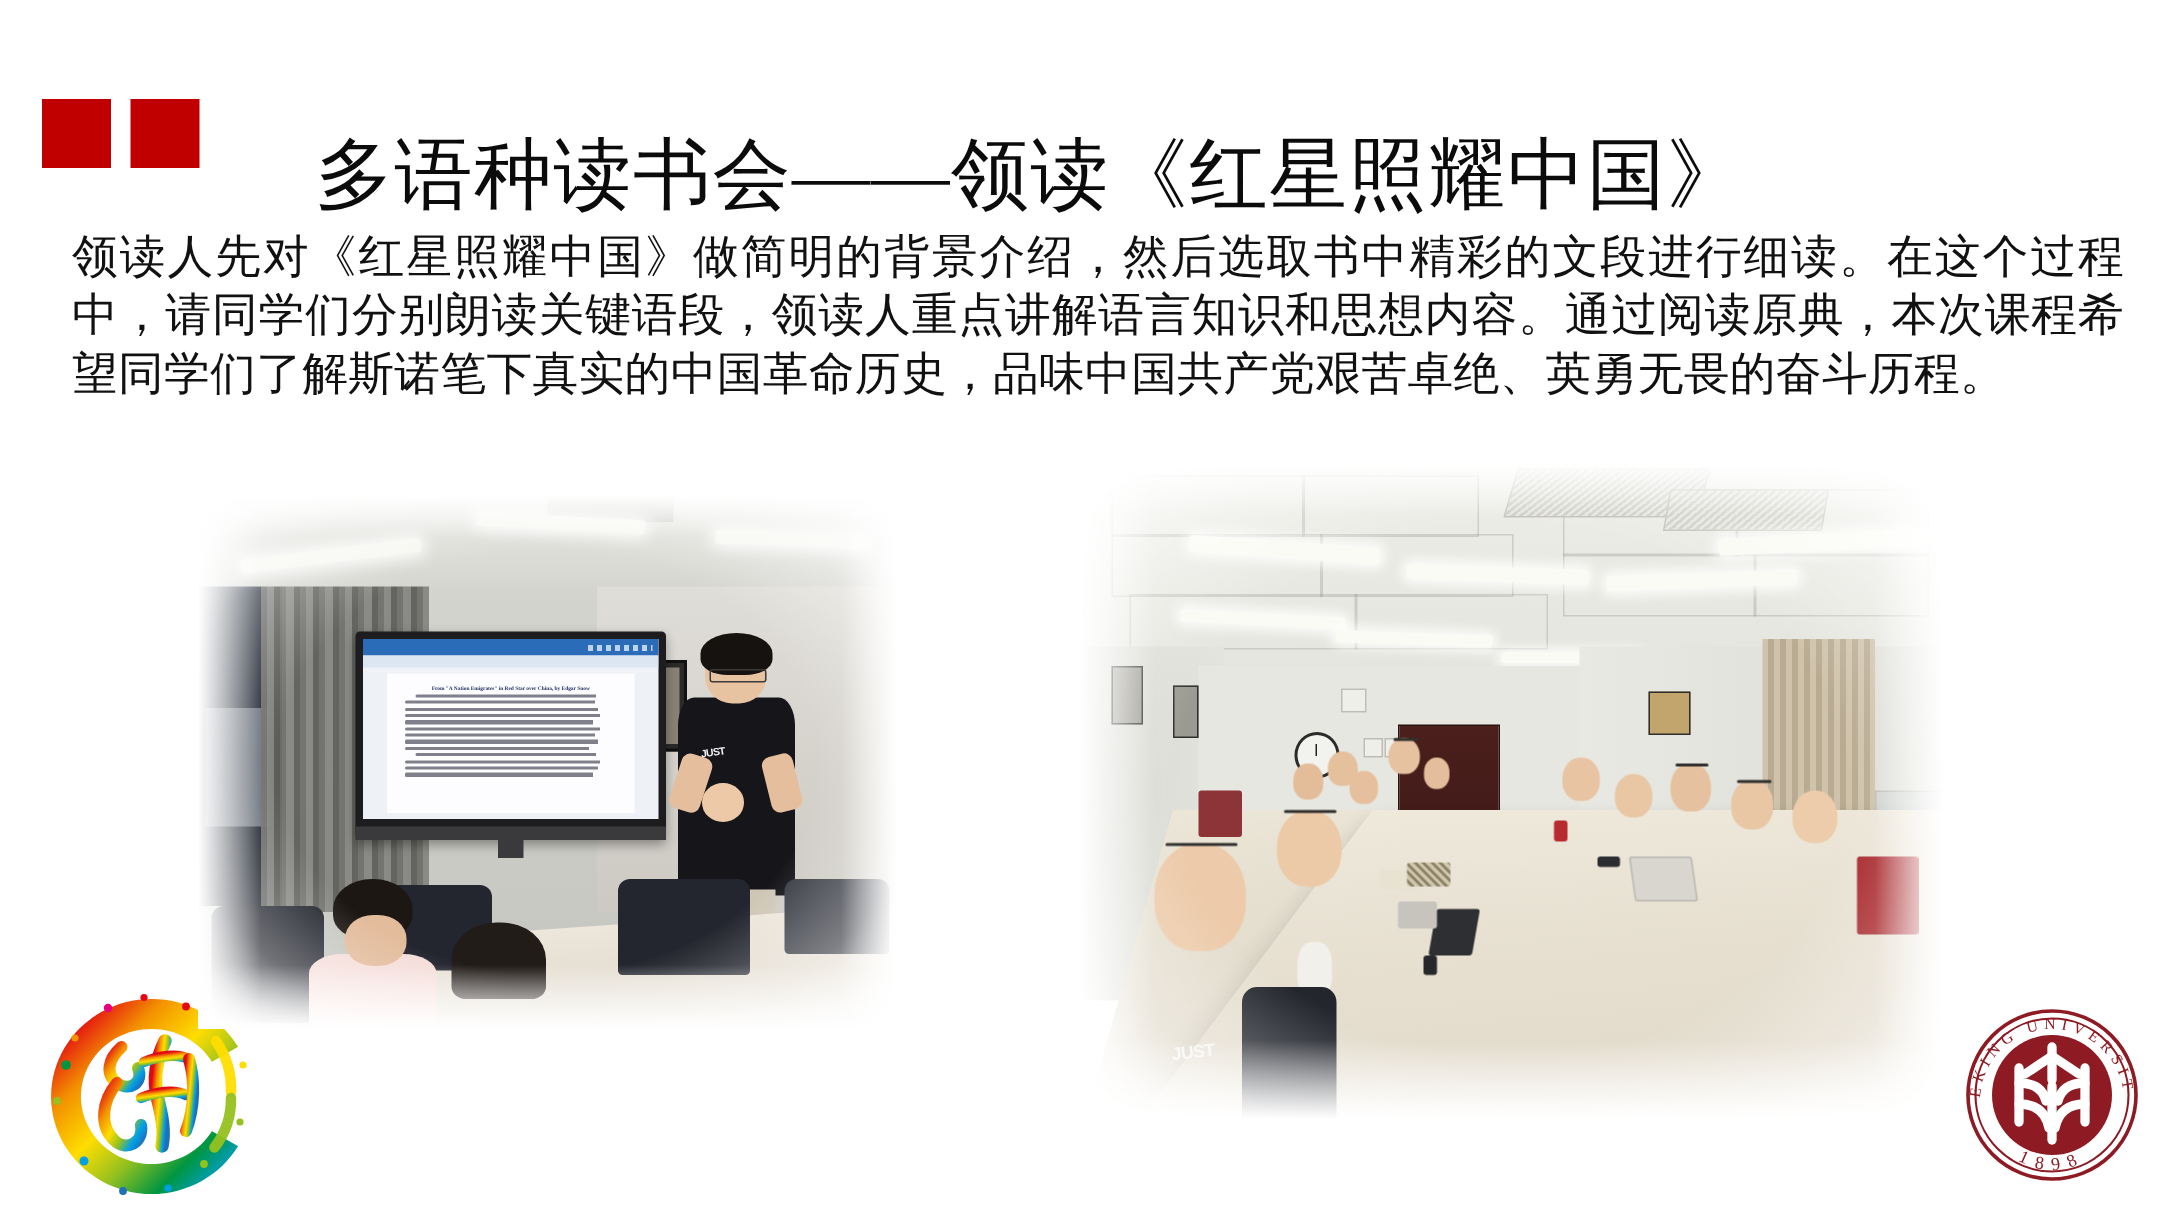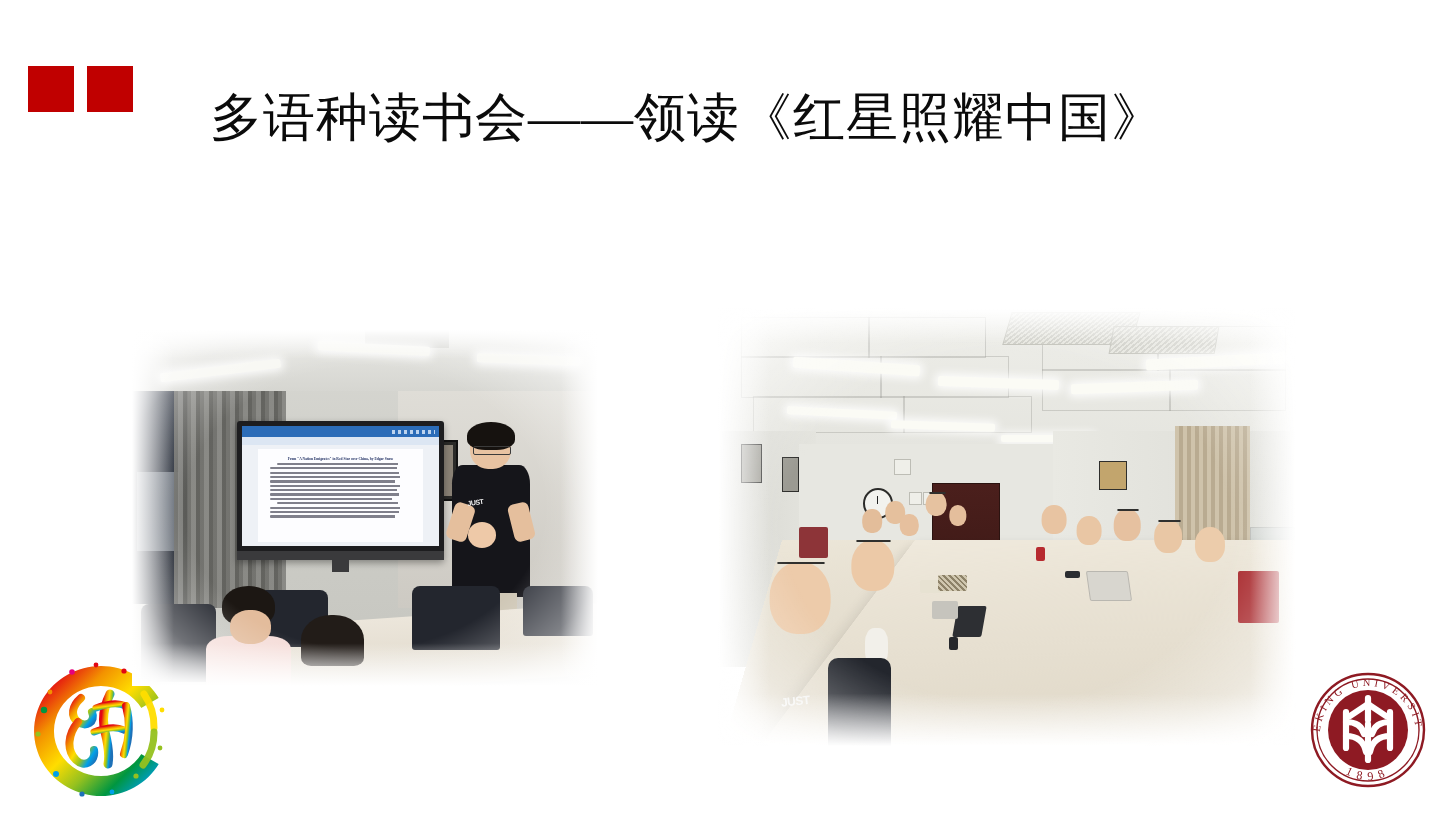--- a/index.html
+++ b/index.html
@@ -255,20 +255,21 @@
 
 <div class="slide">
 
   <div class="header-marks">
     <div class="mark-square"></div>
     <div class="mark-square"></div>
   </div>
 
   <div class="slide-title">多语种读书会——领读《红星照耀中国》</div>
 
+  <div class="body-text">领读人先对《红星照耀中国》做简明的背景介绍，然后选取书中精彩的文段进行细读。在这个过程中，请同学们分别朗读关键语段，领读人重点讲解语言知识和思想内容。通过阅读原典，本次课程希望同学们了解斯诺笔下真实的中国革命历史，品味中国共产党艰苦卓绝、英勇无畏的奋斗历程。</div>
 
   <div class="photo" id="photo-left">
     <div class="scene">
       <div class="lp-wall-back"></div>
       <div class="lp-darkwall"></div>
       <div class="lp-window"></div>
       <div class="lp-curtain"></div>
       <div class="lp-rightwall"></div>
       <div class="lp-ceiling"></div>
       <div class="lp-ceil-panel"></div>

